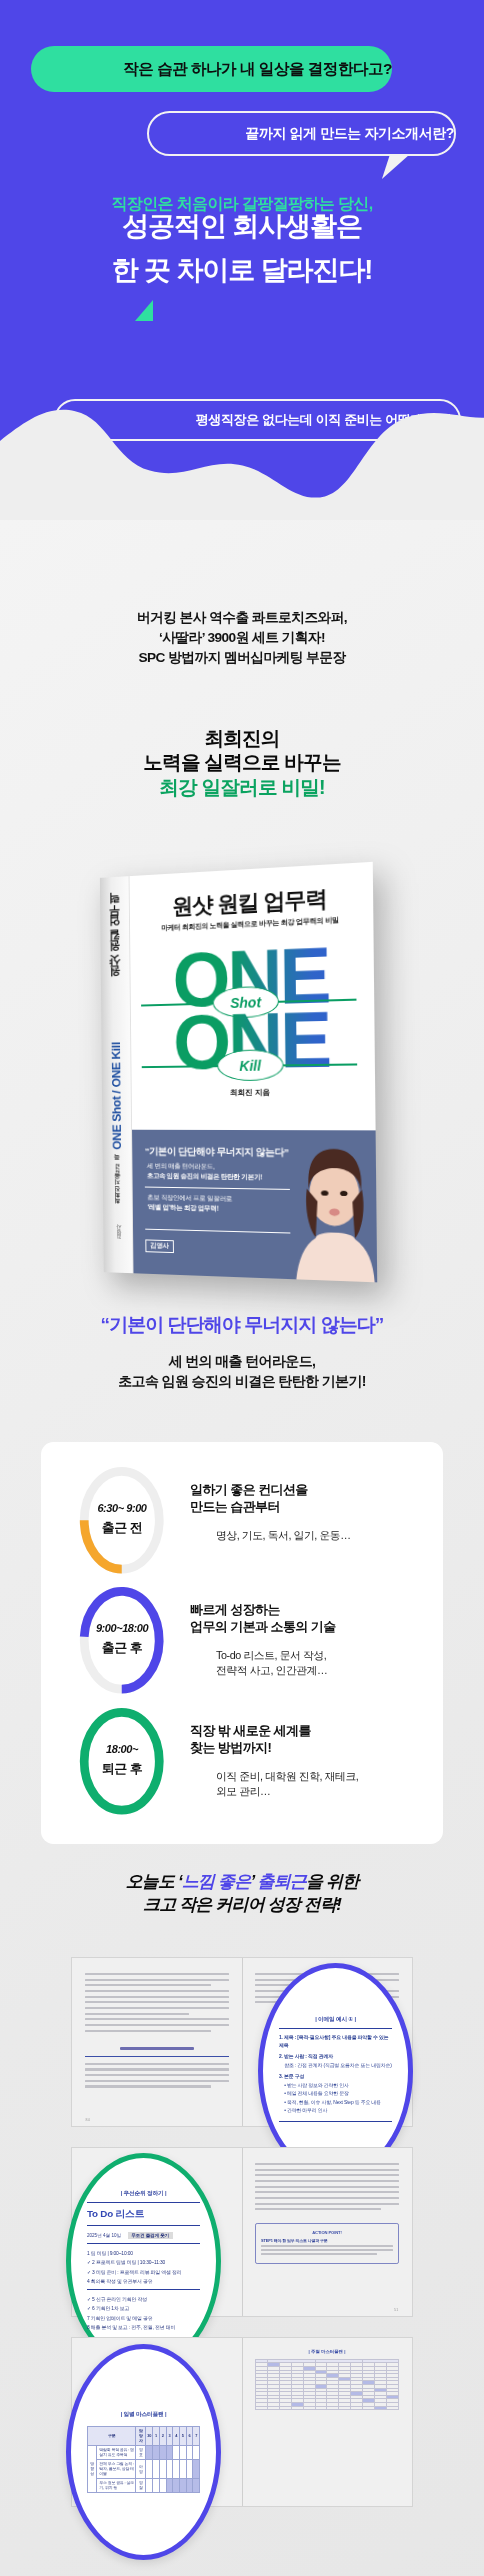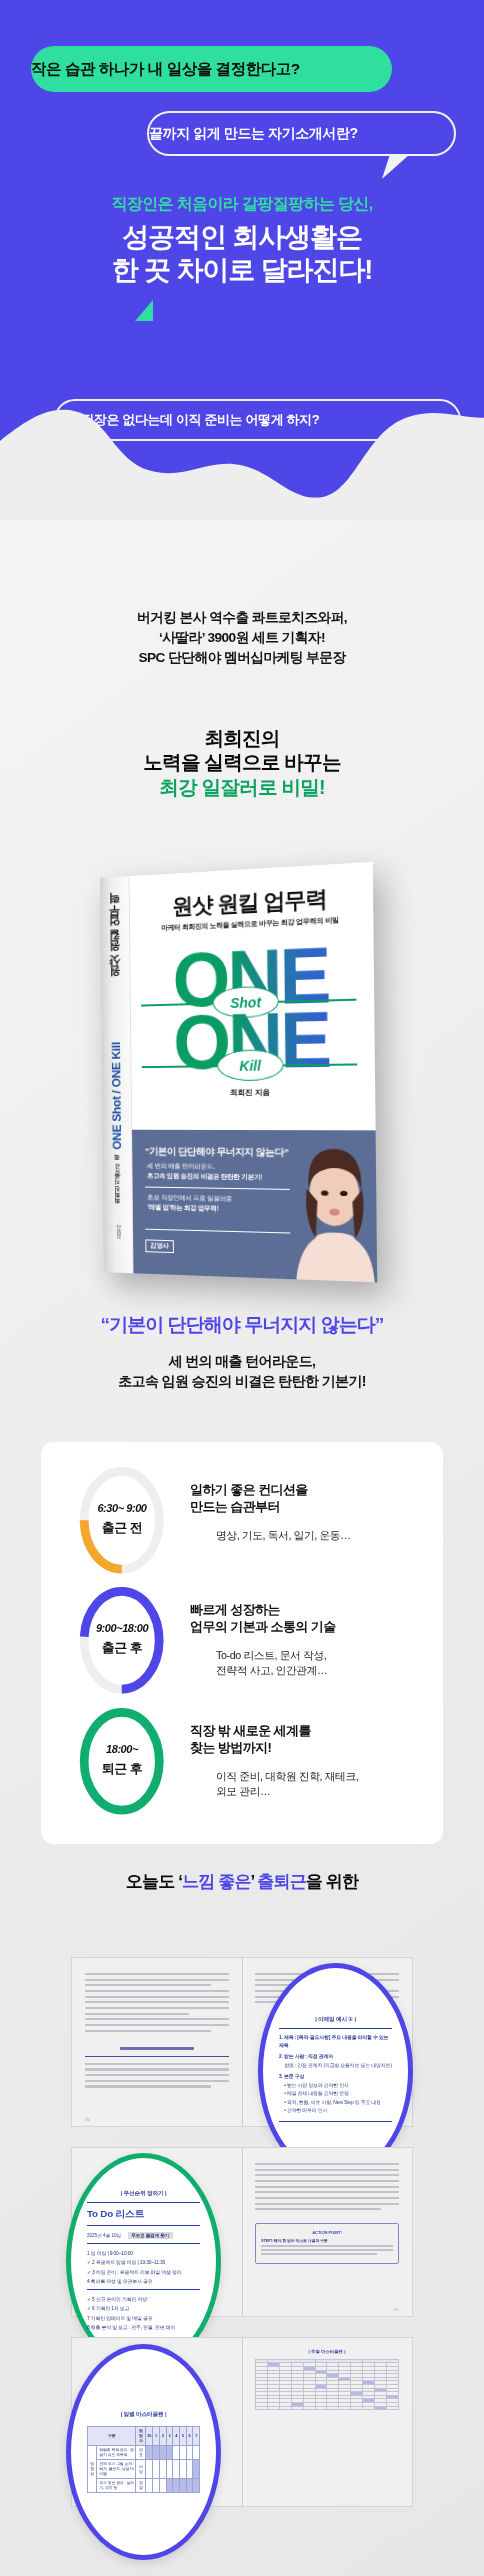--- a/index.html
+++ b/index.html
@@ -16,21 +16,21 @@
 
   
   .hero {
     position:absolute; top:0; left:0; width:484px; height:520px;
     background:#4f46e8; overflow:hidden;
   }
   .hero-wave {
     position:absolute; left:-15.5px; bottom:-10.3px; width:515px; height:155px;
   }
   .bubble {
-    position:absolute; display:flex; align-items:center; justify-content:flex-start;
+    position:absolute; display:flex; align-items:center; justify-content:flex-end;
     font-weight:bold; letter-spacing:-0.03em; white-space:nowrap;
   }
   .bubble-green {
     background:#2fdfa0; color:#0d0d0d; border-radius:36px;
   }
   .bubble-outline {
     background:transparent; color:#ffffff;
     border:2.6px solid #f2f2f2; border-radius:36px;
   }
   .b1 { left:31px; top:46px; width:361px; height:46px; font-size:15.5px; }
@@ -198,21 +198,21 @@
   }
   .tl-desc {
     margin-top:11.3px; font-size:10.8px; color:#1c1c1c; letter-spacing:-0.04em;
     line-height:1.4;
     margin-left:26px;
   }
 
   
   .strategy {
     top:1351px; font-size:17px; font-weight:bold; color:#0a0a0a;
-    letter-spacing:-0.05em; line-height:1.33;
+    letter-spacing:-0.05em; line-height:1.33;font-style:italic;
   }
   .strategy .hi { color:#4f46e8; }
 
   
   .spread {
     position:absolute; left:71px; width:342px; height:170px;
     background:#f0f0f0; border:0.5px solid #d4d4d4; overflow:hidden;
   }
   .sp1 { top:1437px; }
   .sp2 { top:1627px; }
@@ -296,21 +296,21 @@
     <div class="bubble bubble-green b1">
       <span>작은 습관 하나가 내 일상을 결정한다고?</span>
     </div>
 
     <div class="bubble bubble-outline b2">
       <span>끝까지 읽게 만드는 자기소개서란?</span>
     </div>
     <div class="tail-outline" style="left:386px; top:154px; transform:skewX(-18deg);"></div>
 
     <div class="hero-h1 hl-green">직장인은 처음이라 갈팡질팡하는 당신,</div>
-    <div class="hero-h1 hl-white" style="top:222px">성공적인 회사생활은</div>
+    <div class="hero-h1 hl-white" style="top:211px">성공적인 회사생활은</div>
     <div class="hero-h1 hl-white" style="top:255px">한 끗 차이로 달라진다!</div>
 
     <div class="tail-green-up" style="left:135px; top:300px;"></div>
 
     <div class="bubble bubble-outline" style="top:399px; left:54px; width:407px; height:42px; font-size:13px;">
       <span>평생직장은 없다는데 이직 준비는 어떻게 하지?</span>
     </div>
 
     <svg class="scribble" width="52" height="57" viewBox="0 0 100 110">
       <g fill="none" stroke="#050505" stroke-width="7" stroke-linecap="round">
@@ -327,21 +327,21 @@
                C560,188 600,250 660,235 C720,220 740,110 820,82 C890,58 940,95 1000,78
                L1000,300 L0,300 Z" fill="#eeeeee"></path>
     </svg>
   </section>
 
   <section class="grey">
 
     <div class="center-txt credential">
       <div>버거킹 본사 역수출 콰트로치즈와퍼,</div>
       <div>‘사딸라’ 3900원 세트 기획자!</div>
-      <div>SPC 단단해야 멤버십마케팅 부문장</div>
+      <div>SPC 방법까지 멤버십마케팅 부문장</div>
     </div>
 
     <div class="center-txt maintitle">
       <div>최희진의</div>
       <div>노력을 실력으로 바꾸는</div>
       <div class="accent">최강 일잘러로 비밀!</div>
     </div>
 
     <div class="book-wrap">
       <div class="book">
@@ -455,20 +455,21 @@
           <div class="tl-desc">
             <span>이직 준비, 대학원 진학, 재테크,</span><br>
             <span>외모 관리…</span>
           </div>
         </div>
       </div>
     </div>
 
     <div class="center-txt strategy">
       <div><span>오늘도 ‘</span><span class="hi">느낌 좋은</span><span>’ </span><span class="hi">출퇴근</span><span>을 위한</span></div>
+      <div>크고 작은 커리어 성장 전략!</div>
     </div>
 
     <div class="spread sp1">
       <div class="spread-gutter"></div>
       <div class="pg pg-l">
         <div class="mini-line f"></div>
           <div class="mini-line f"></div>
           <div class="mini-line m"></div>
         <div class="mini-line f"></div>
           <div class="mini-line f"></div>

